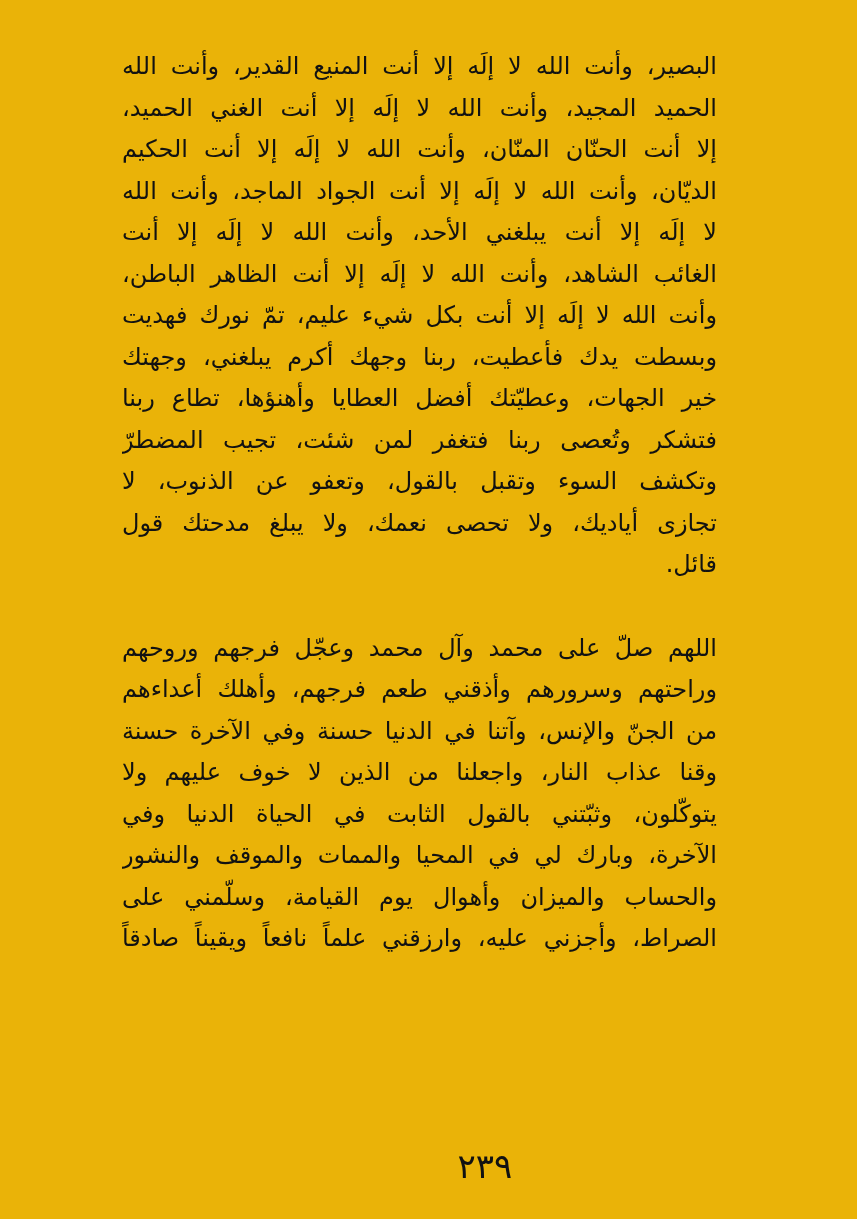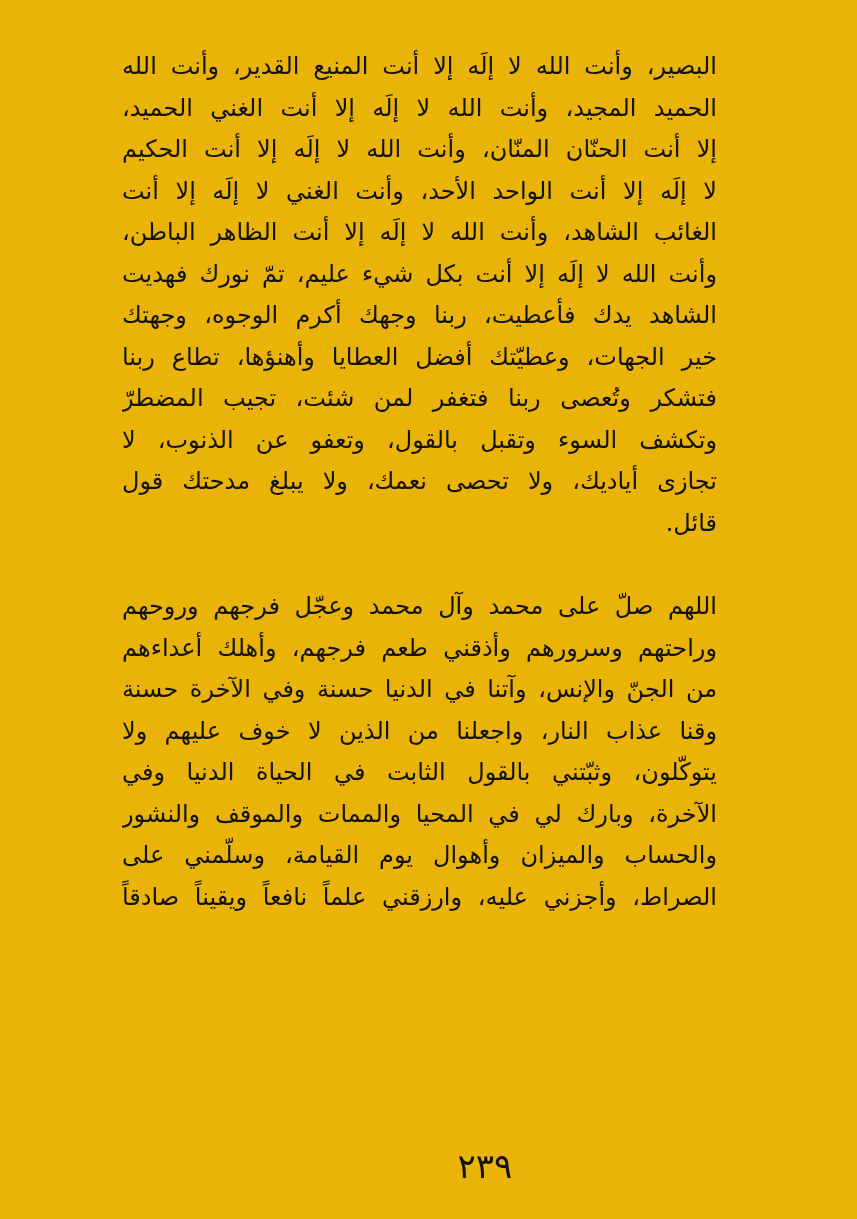--- a/index.html
+++ b/index.html
@@ -57,24 +57,25 @@
 <body>
 
 <div class="page">
 
   <div class="text-block">
 
     <div class="paragraph">
       <div class="line">البصير، وأنت الله لا إلَه إلا أنت المنيع القدير، وأنت الله</div>
       <div class="line">الحميد المجيد، وأنت الله لا إلَه إلا أنت الغني الحميد،</div>
       <div class="line">إلا أنت الحنّان المنّان، وأنت الله لا إلَه إلا أنت الحكيم</div>
-      <div class="line">لا إلَه إلا أنت الواحد الأحد، وأنت الغني لا إلَه إلا أنت</div>
+      <div class="line">الديّان، وأنت الله لا إلَه إلا أنت الجواد الماجد، وأنت الله</div>
+      <div class="line">لا إلَه إلا أنت يبلغني الأحد، وأنت الله لا إلَه إلا أنت</div>
       <div class="line">الغائب الشاهد، وأنت الله لا إلَه إلا أنت الظاهر الباطن،</div>
       <div class="line">وأنت الله لا إلَه إلا أنت بكل شيء عليم، تمّ نورك فهديت</div>
-      <div class="line">الشاهد يدك فأعطيت، ربنا وجهك أكرم الوجوه، وجهتك</div>
+      <div class="line">وبسطت يدك فأعطيت، ربنا وجهك أكرم يبلغني، وجهتك</div>
       <div class="line">خير الجهات، وعطيّتك أفضل العطايا وأهنؤها، تطاع ربنا</div>
       <div class="line">فتشكر وتُعصى ربنا فتغفر لمن شئت، تجيب المضطرّ</div>
       <div class="line">وتكشف السوء وتقبل بالقول، وتعفو عن الذنوب، لا</div>
       <div class="line">تجازى أياديك، ولا تحصى نعمك، ولا يبلغ مدحتك قول</div>
       <div class="line para-end">قائل.</div>
     </div>
 
     <div class="paragraph">
       <div class="line">اللهم صلّ على محمد وآل محمد وعجّل فرجهم وروحهم</div>
       <div class="line">وراحتهم وسرورهم وأذقني طعم فرجهم، وأهلك أعداءهم</div>

